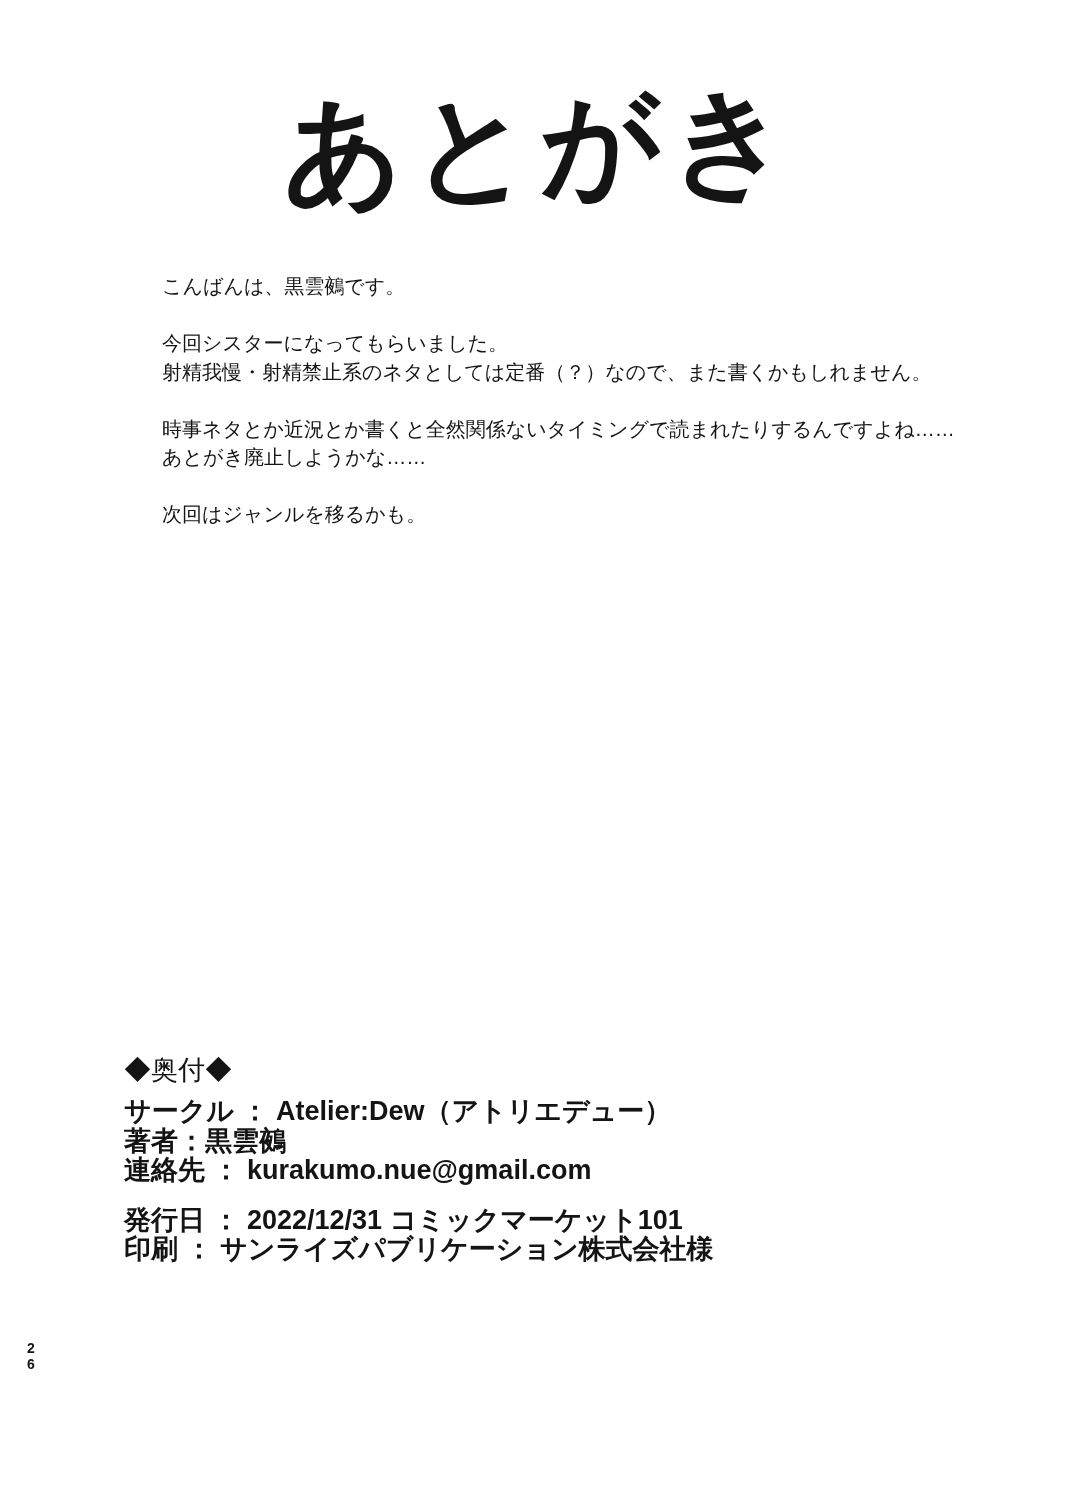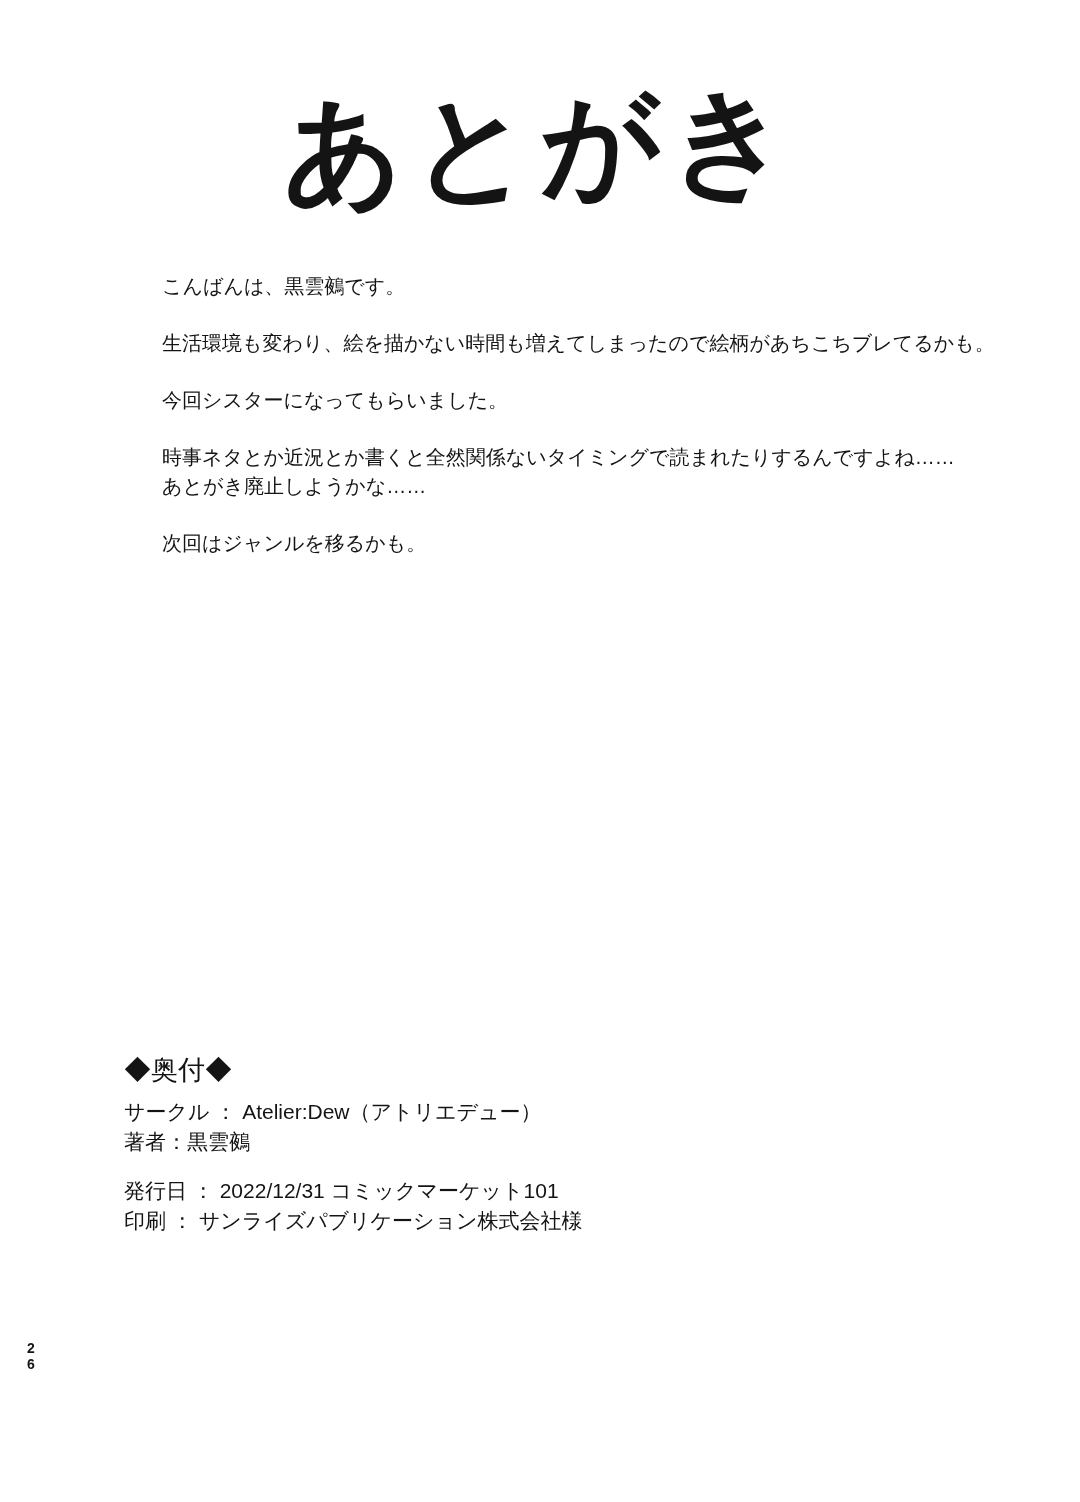--- a/index.html
+++ b/index.html
@@ -55,22 +55,22 @@
     width: 820px;
     color: #141414;
   }
   .colophon-heading {
     font-size: 27px;
     font-weight: 400;
     line-height: 32px;
     margin: 0 0 11px 0;
   }
   .colophon .group {
-    font-size: 21px;
-    font-weight: 400;
+    font-size: 27px;
+    font-weight: 700;
     line-height: 29.5px;
   }
   .colophon .group .line {
     white-space: nowrap;
   }
   .group-circle   { margin-bottom: 20px; }
   .group-issue    { }
   .group-booth    { line-height: 31px !important; }
   .page-number {
     position: absolute;
@@ -90,40 +90,41 @@
 
 <div class="page">
 
   <div class="title">あとがき</div>
 
   <div class="body-text">
     <div class="para">
       <div class="line">こんばんは、黒雲鵺です。</div>
     </div>
     <div class="para">
-      <div class="line">生活環境も変わり、絵を描かない時間も増えてしまったので絵柄があちこちブレてるかも。</div>
     </div>
     <div class="para">
       <div class="line">今回シスターになってもらいました。</div>
+      <div class="line">射精我慢・射精禁止系のネタとしては定番（？）なので、また書くかもしれません。</div>
     </div>
     <div class="para">
       <div class="line">時事ネタとか近況とか書くと全然関係ないタイミングで読まれたりするんですよね……</div>
       <div class="line">あとがき廃止しようかな……</div>
     </div>
     <div class="para">
       <div class="line">次回はジャンルを移るかも。</div>
     </div>
   </div>
 
   <div class="colophon">
     <div class="colophon-heading">◆奥付◆</div>
 
     <div class="group group-circle">
       <div class="line">サークル ： Atelier:Dew（アトリエデュー）</div>
       <div class="line">著者：黒雲鵺</div>
+      <div class="line">連絡先 ： kurakumo.nue@gmail.com</div>
     </div>
 
     <div class="group group-issue">
       <div class="line">発行日 ： 2022/12/31 コミックマーケット101</div>
       <div class="line">印刷 ： サンライズパブリケーション株式会社様</div>
     </div>
 
   </div>
 
   <div class="page-number">26</div>

